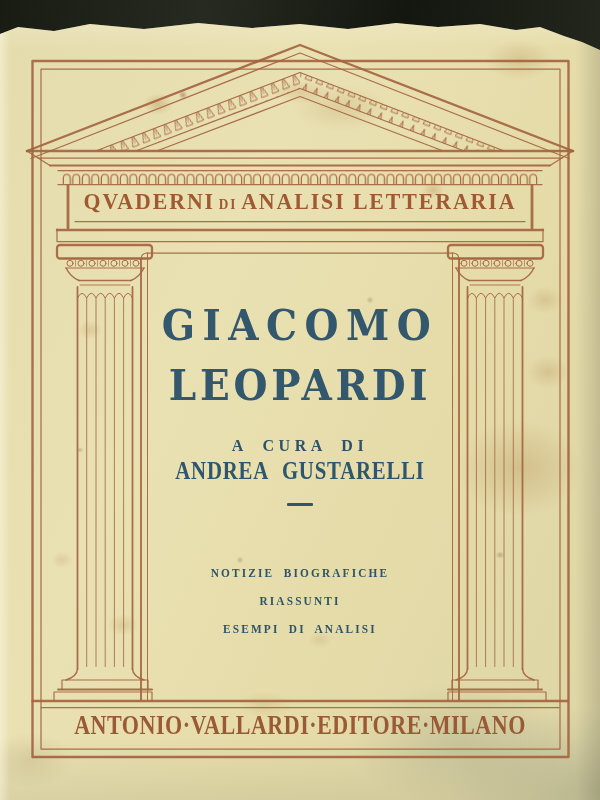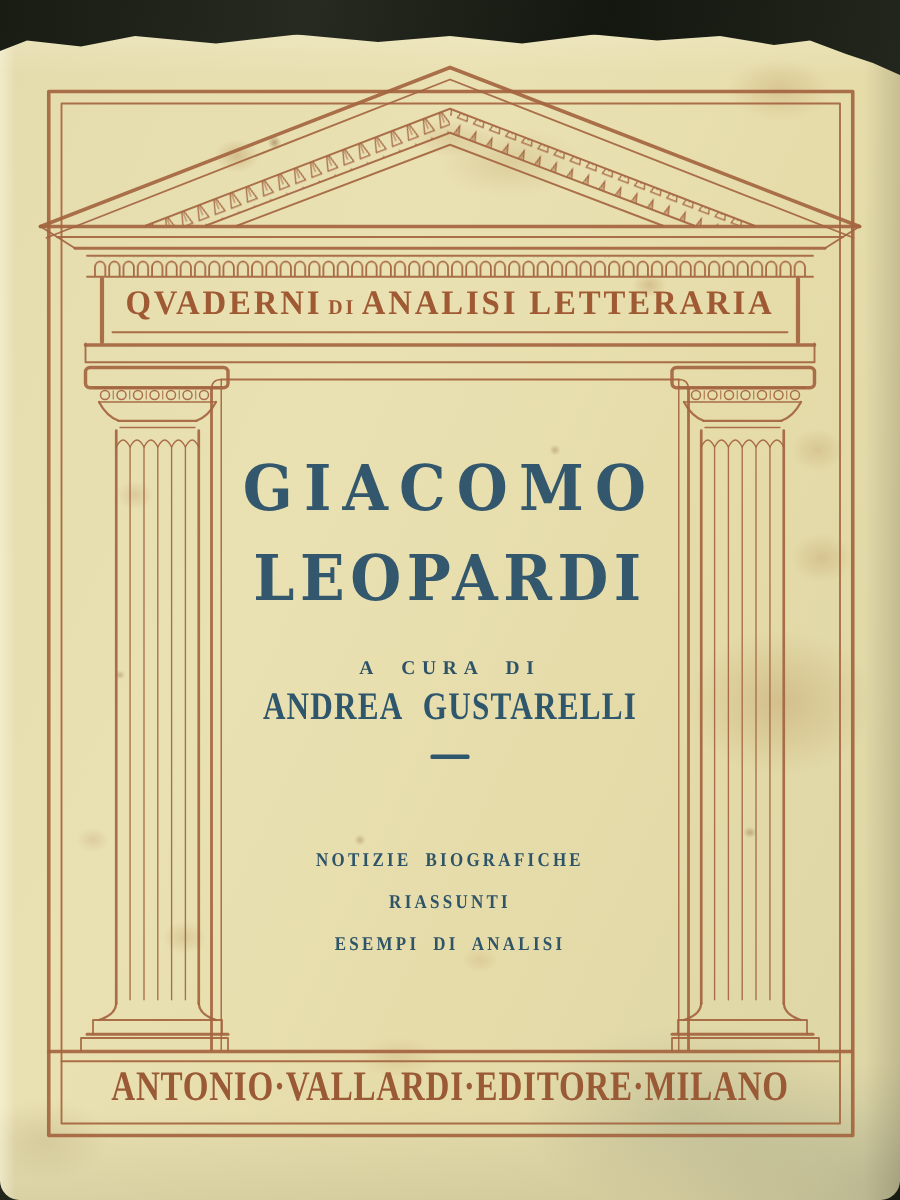--- a/index.html
+++ b/index.html
@@ -30,31 +30,31 @@
       radial-gradient(18px 12px at 320px 640px,rgba(164,116,58,.15),transparent 70%),
       radial-gradient(40px 20px at 265px 705px,rgba(164,116,58,.15),transparent 70%),
       radial-gradient(6px 6px at 183px 95px,rgba(120,80,40,.45),transparent 75%),
       radial-gradient(5px 5px at 370px 300px,rgba(120,80,40,.30),transparent 75%),
       radial-gradient(5px 5px at 240px 560px,rgba(120,80,40,.30),transparent 75%),
       radial-gradient(6px 5px at 500px 555px,rgba(120,80,40,.35),transparent 75%),
       radial-gradient(5px 4px at 80px 450px,rgba(120,80,40,.30),transparent 75%),
       radial-gradient(160px 90px at 460px 745px,rgba(130,140,120,.28),transparent 70%),
       radial-gradient(220px 120px at 600px 790px,rgba(125,135,118,.32),transparent 70%),
       radial-gradient(60px 40px at 30px 760px,rgba(150,130,80,.18),transparent 70%),
-      linear-gradient(115deg,#e5dcae 0%,#eae1b3 35%,#e6dcaa 62%,#ddd5a5 100%); border-radius: 13px;}
+      linear-gradient(115deg,#e5dcae 0%,#eae1b3 35%,#e6dcaa 62%,#ddd5a5 100%);}
   .art{position:absolute;inset:0;}
   .txt{position:absolute;left:0;width:600px;text-align:center;white-space:nowrap;}
   .frieze{top:189px;color:#9f5a33;font-weight:700;font-size:23px;letter-spacing:2px;
           transform:scaleX(.95);}
   .frieze .sm{font-size:14px;padding:0 4px;}
   .title-line{font:700 42px "DejaVu Serif","Liberation Serif",serif;color:#33576d;
           transform:scaleX(.93);}
   .t1{top:301px;letter-spacing:8px;}
   .t2{top:361px;letter-spacing:4px;}
-  .acura{top:437px;font-weight:700;font-size:13px;letter-spacing:4.5px;word-spacing:7px;
+  .acura{top:437px;font-weight:700;font-size:16px;letter-spacing:4.5px;word-spacing:7px;
           color:#2e5368;}
   .editor{top:456px;font-weight:700;font-size:26px;letter-spacing:1px;word-spacing:10px;
           color:#2e566c;transform:scaleX(.8);}
   .divider{position:absolute;top:503px;left:287px;width:26px;height:3px;
           background:#2e566c;border-radius:1px;}
   .contents{top:566px;color:#2e5468;font-weight:700;font-size:13px;letter-spacing:2.5px;
           word-spacing:5px;transform:scaleX(.87);}
   .contents div{line-height:13px;margin-bottom:15px;}
   .publisher{top:710px;font-weight:700;font-size:23px;letter-spacing:.5px;color:#9a5a36;
           line-height:30px;transform:scale(.96,1.22);}

